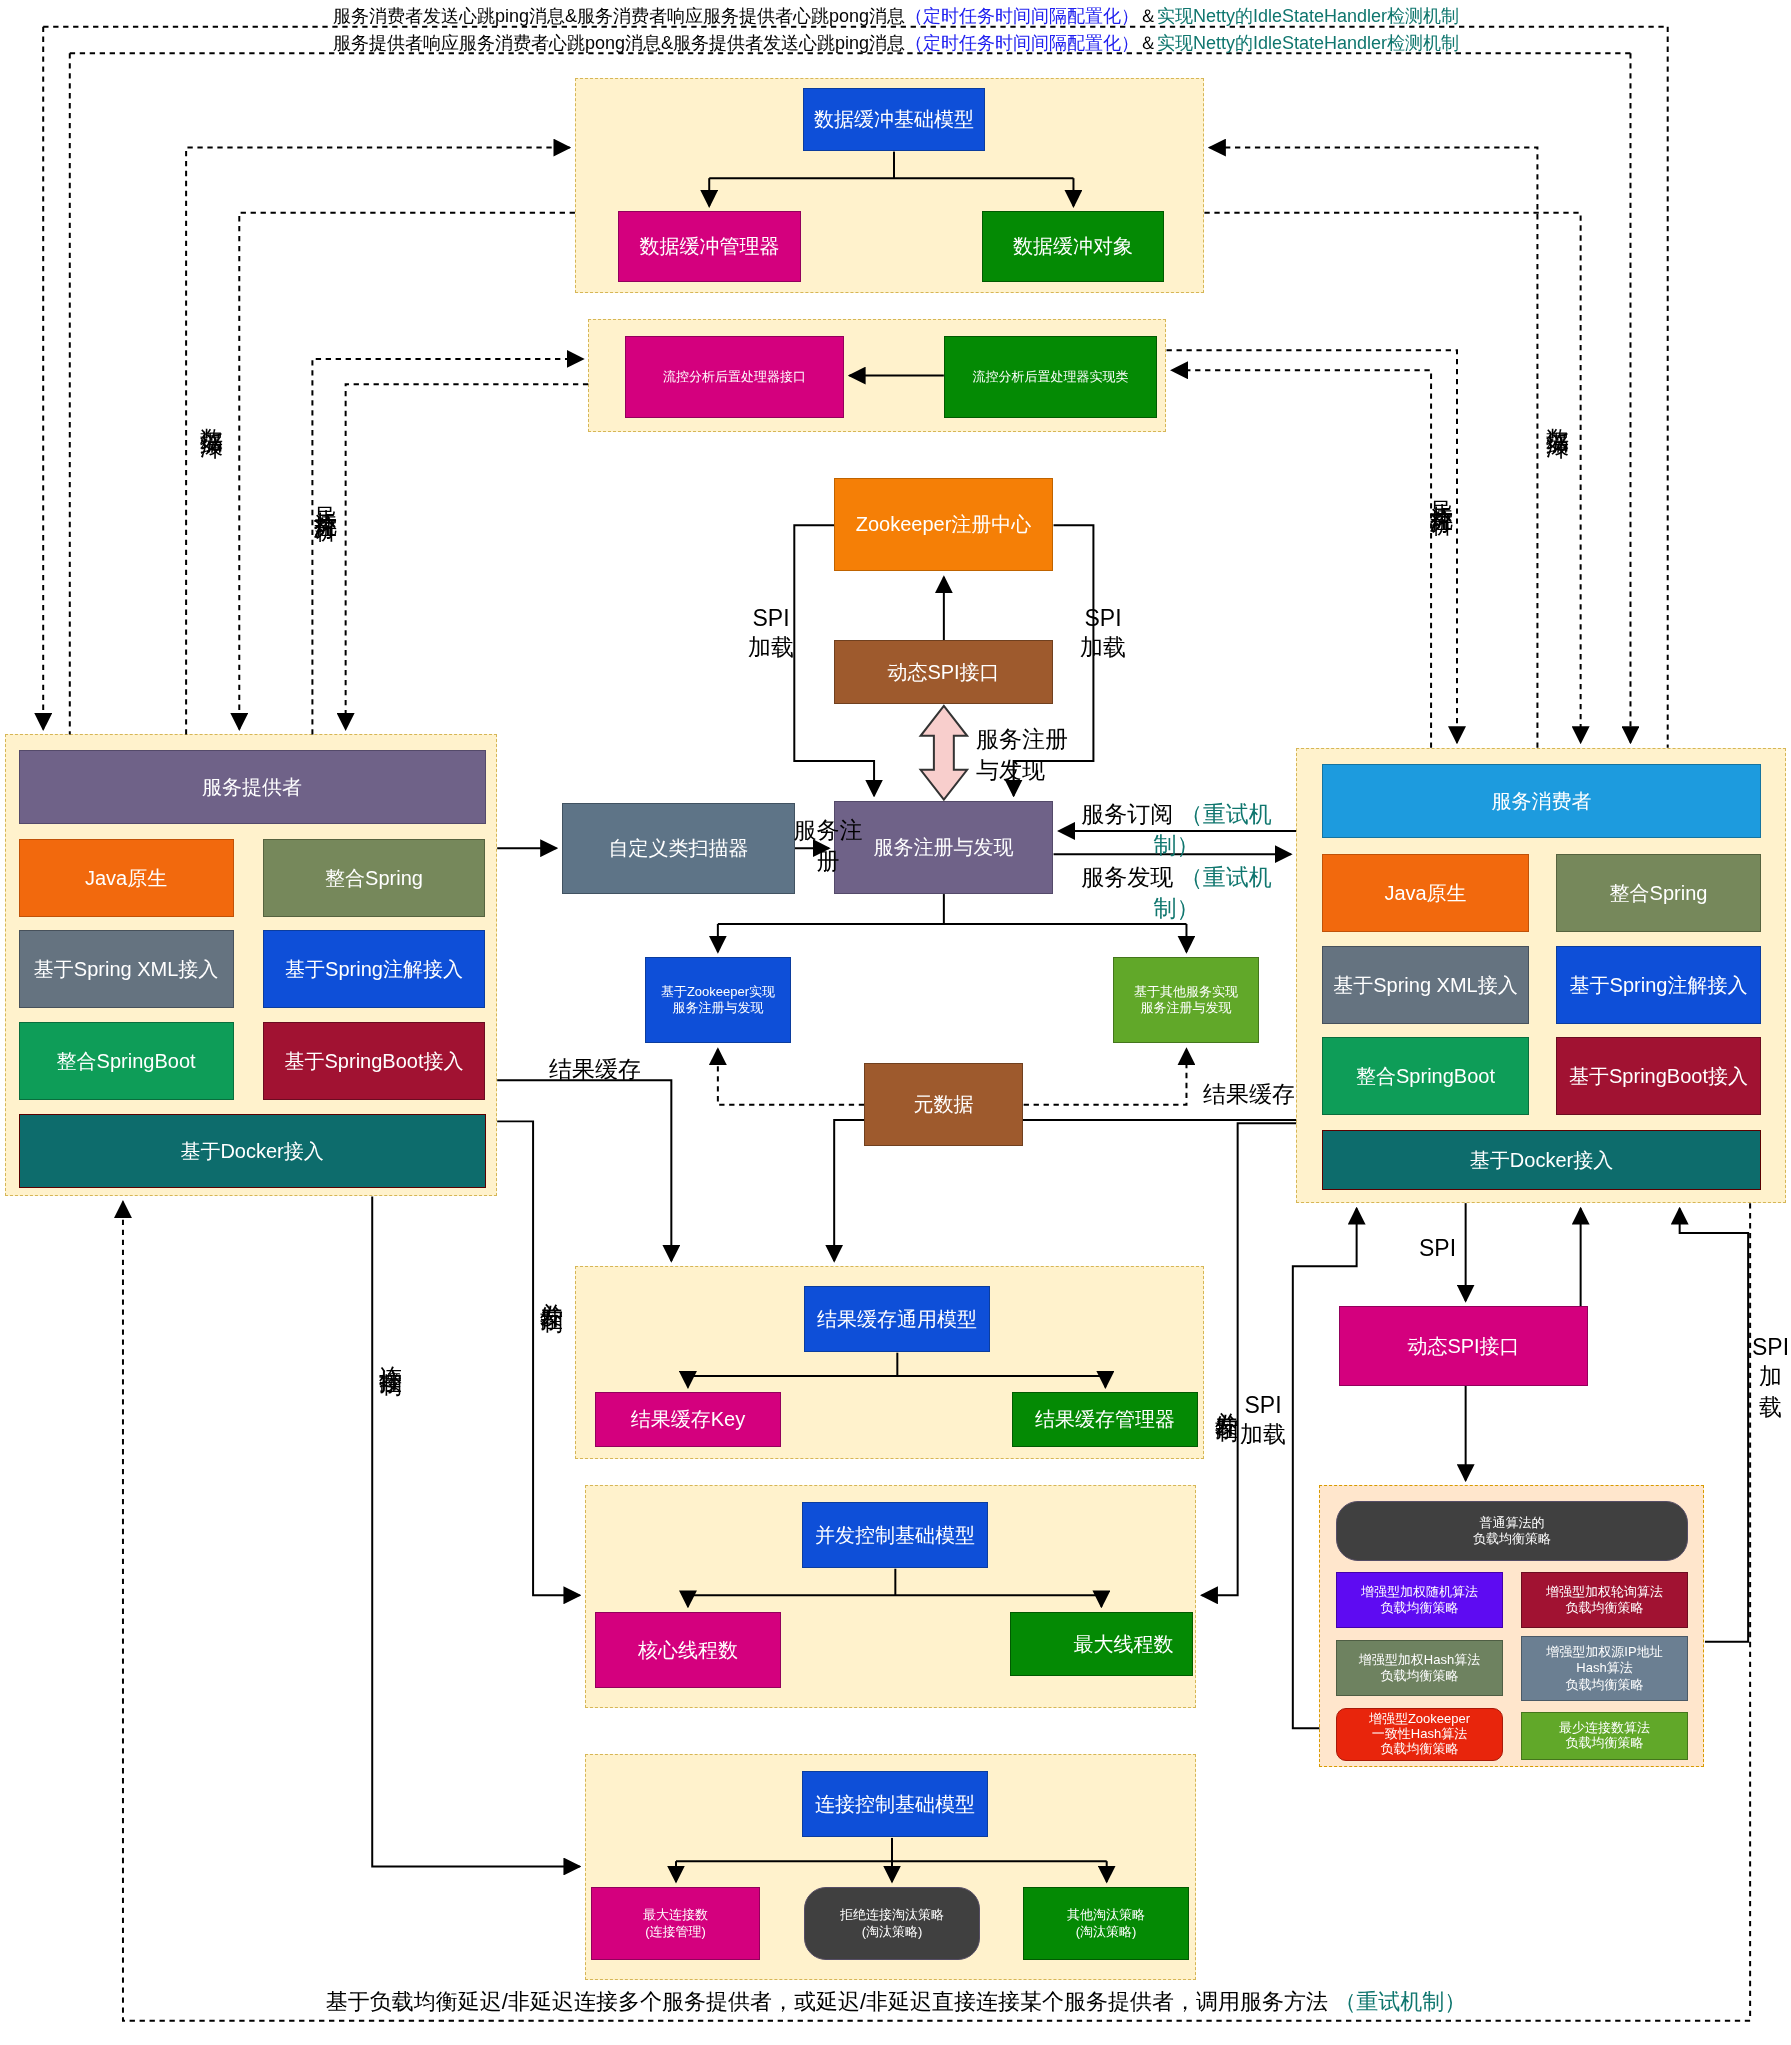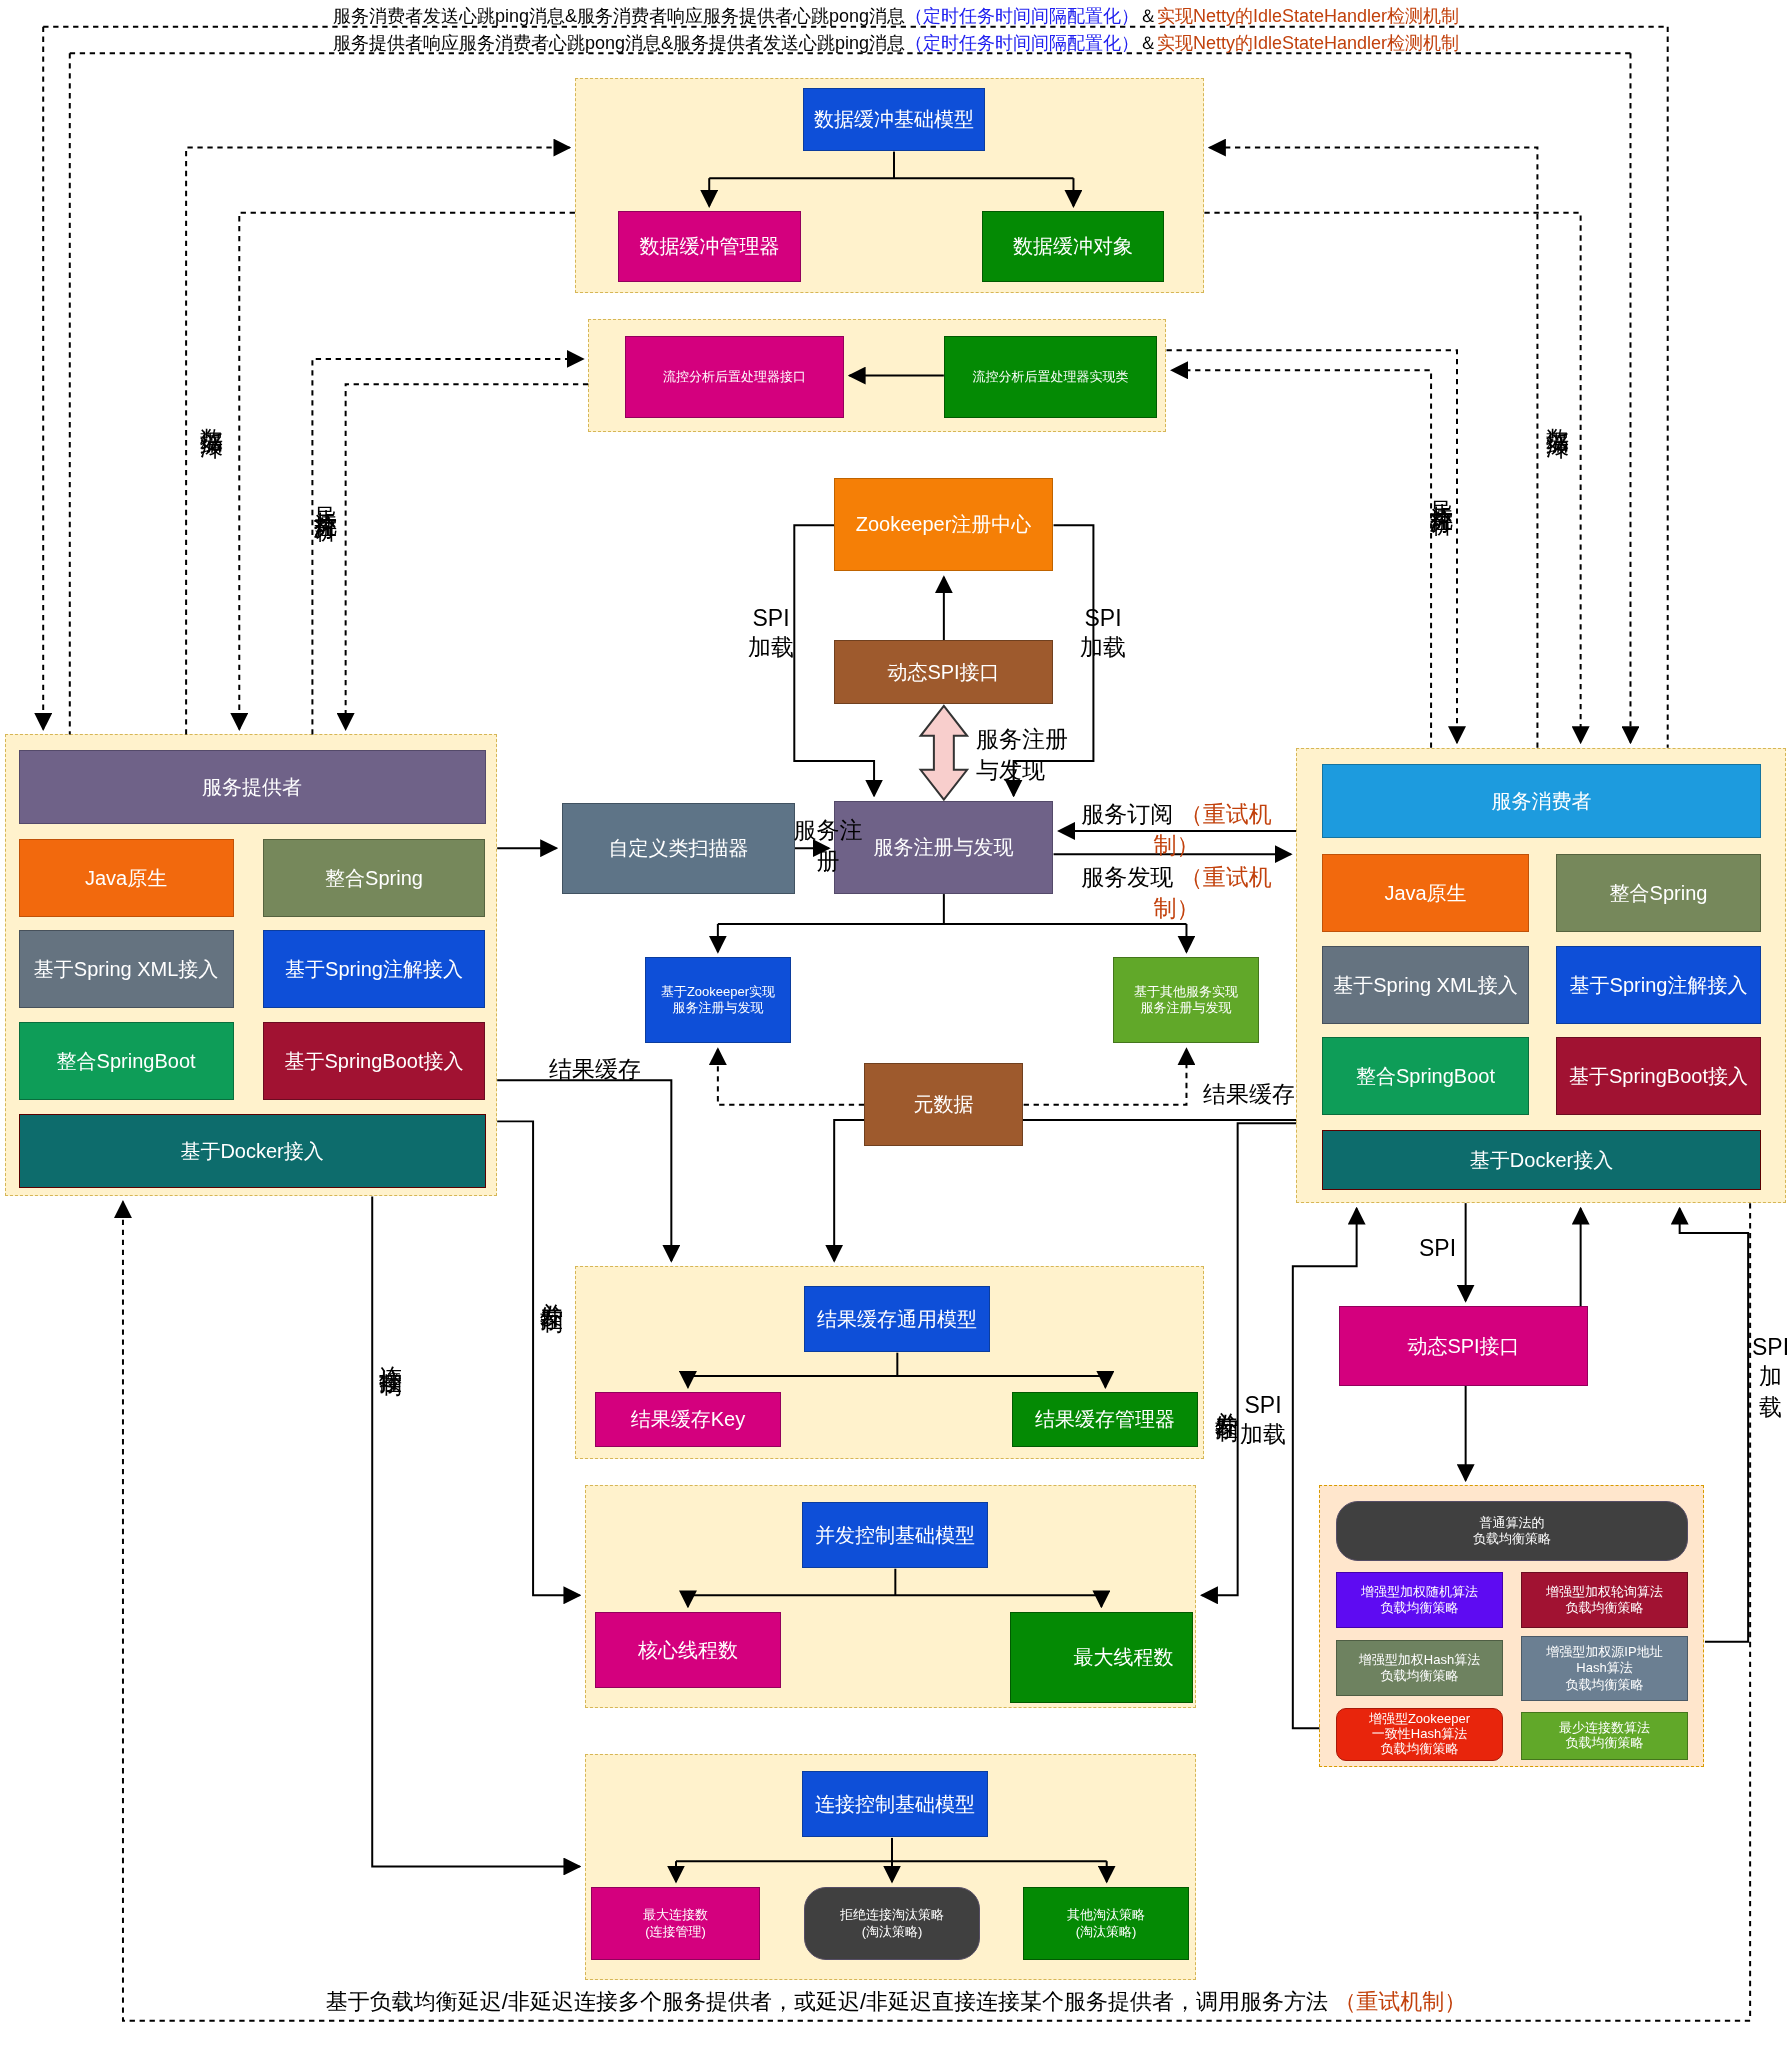--- a/index.html
+++ b/index.html
@@ -29,21 +29,21 @@
   .applegreen{background:#61A829;border-color:#44761C;}
   .violet{background:#5E0BF2;border-color:#4300AC;}
   .lbolive{background:#6E8260;border-color:#4F5E44;}
   .bluegray{background:#6B7F92;border-color:#4B5A67;}
   .redbox{background:#E8250C;border-color:#A81A08;border-radius:10px;}
   .pgray{background:#404040;border-color:#554D66;border-radius:22px;}
   .lbl{position:absolute;z-index:4;font-size:23px;color:#000;white-space:pre-line;text-align:center;}
   .vert{writing-mode:vertical-rl;letter-spacing:2.7px;}
   .toptext{position:absolute;left:0;width:1792px;text-align:center;font-size:18px;z-index:4;}
   .blue-t{color:#2020F0;}
-  .red-t{color:#c2410c;}
+  .red-t{color:#0f766e;}
   .bottomtext{position:absolute;left:0;width:1792px;text-align:center;font-size:22px;z-index:4;}
 </style>
 </head>
 <body>
 
 <div class="toptext" style="top:4px;"><span>服务消费者发送心跳ping消息&amp;服务消费者响应服务提供者心跳pong消息</span><span class="blue-t">（定时任务时间间隔配置化）</span><span>＆</span><span class="red-t">实现Netty的IdleStateHandler检测机制</span></div>
 <div class="toptext" style="top:31px;"><span>服务提供者响应服务消费者心跳pong消息&amp;服务提供者发送心跳ping消息</span><span class="blue-t">（定时任务时间间隔配置化）</span><span>＆</span><span class="red-t">实现Netty的IdleStateHandler检测机制</span></div>
 
 <div class="container" style="left:575px;top:78px;width:629px;height:215px;"></div>
 <div class="container" style="left:588px;top:319px;width:578px;height:113px;"></div>
@@ -200,21 +200,21 @@
 <div class="node midgreen" style="left:1322px;top:1037px;width:207px;height:78px;">整合SpringBoot</div>
 <div class="node darkred" style="left:1556px;top:1037px;width:205px;height:78px;">基于SpringBoot接入</div>
 <div class="node teal" style="left:1322px;top:1130px;width:439px;height:60px;">基于Docker接入</div>
 
 <div class="node blue" style="left:804px;top:1286px;width:186px;height:66px;">结果缓存通用模型</div>
 <div class="node magenta" style="left:595px;top:1392px;width:186px;height:55px;">结果缓存Key</div>
 <div class="node green" style="left:1012px;top:1392px;width:186px;height:55px;">结果缓存管理器</div>
 
 <div class="node blue" style="left:802px;top:1502px;width:186px;height:66px;">并发控制基础模型</div>
 <div class="node magenta" style="left:595px;top:1612px;width:186px;height:76px;">核心线程数</div>
-<div class="node green" style="left:1010px;top:1612px;width:183px;height:91px;padding-left:44px;">最大线程数</div>
+<div class="node green" style="left:1010px;top:1612px;width:183px;height:64px;padding-left:44px;">最大线程数</div>
 
 <div class="node blue" style="left:802px;top:1771px;width:186px;height:66px;">连接控制基础模型</div>
 <div class="node magenta sm" style="left:591px;top:1887px;width:169px;height:73px;">最大连接数
 (连接管理)</div>
 <div class="node pgray sm" style="left:804px;top:1887px;width:176px;height:73px;">拒绝连接淘汰策略
 (淘汰策略)</div>
 <div class="node green sm" style="left:1023px;top:1887px;width:166px;height:73px;">其他淘汰策略
 (淘汰策略)</div>
 
 <div class="node magenta" style="left:1339px;top:1306px;width:249px;height:80px;">动态SPI接口</div>

